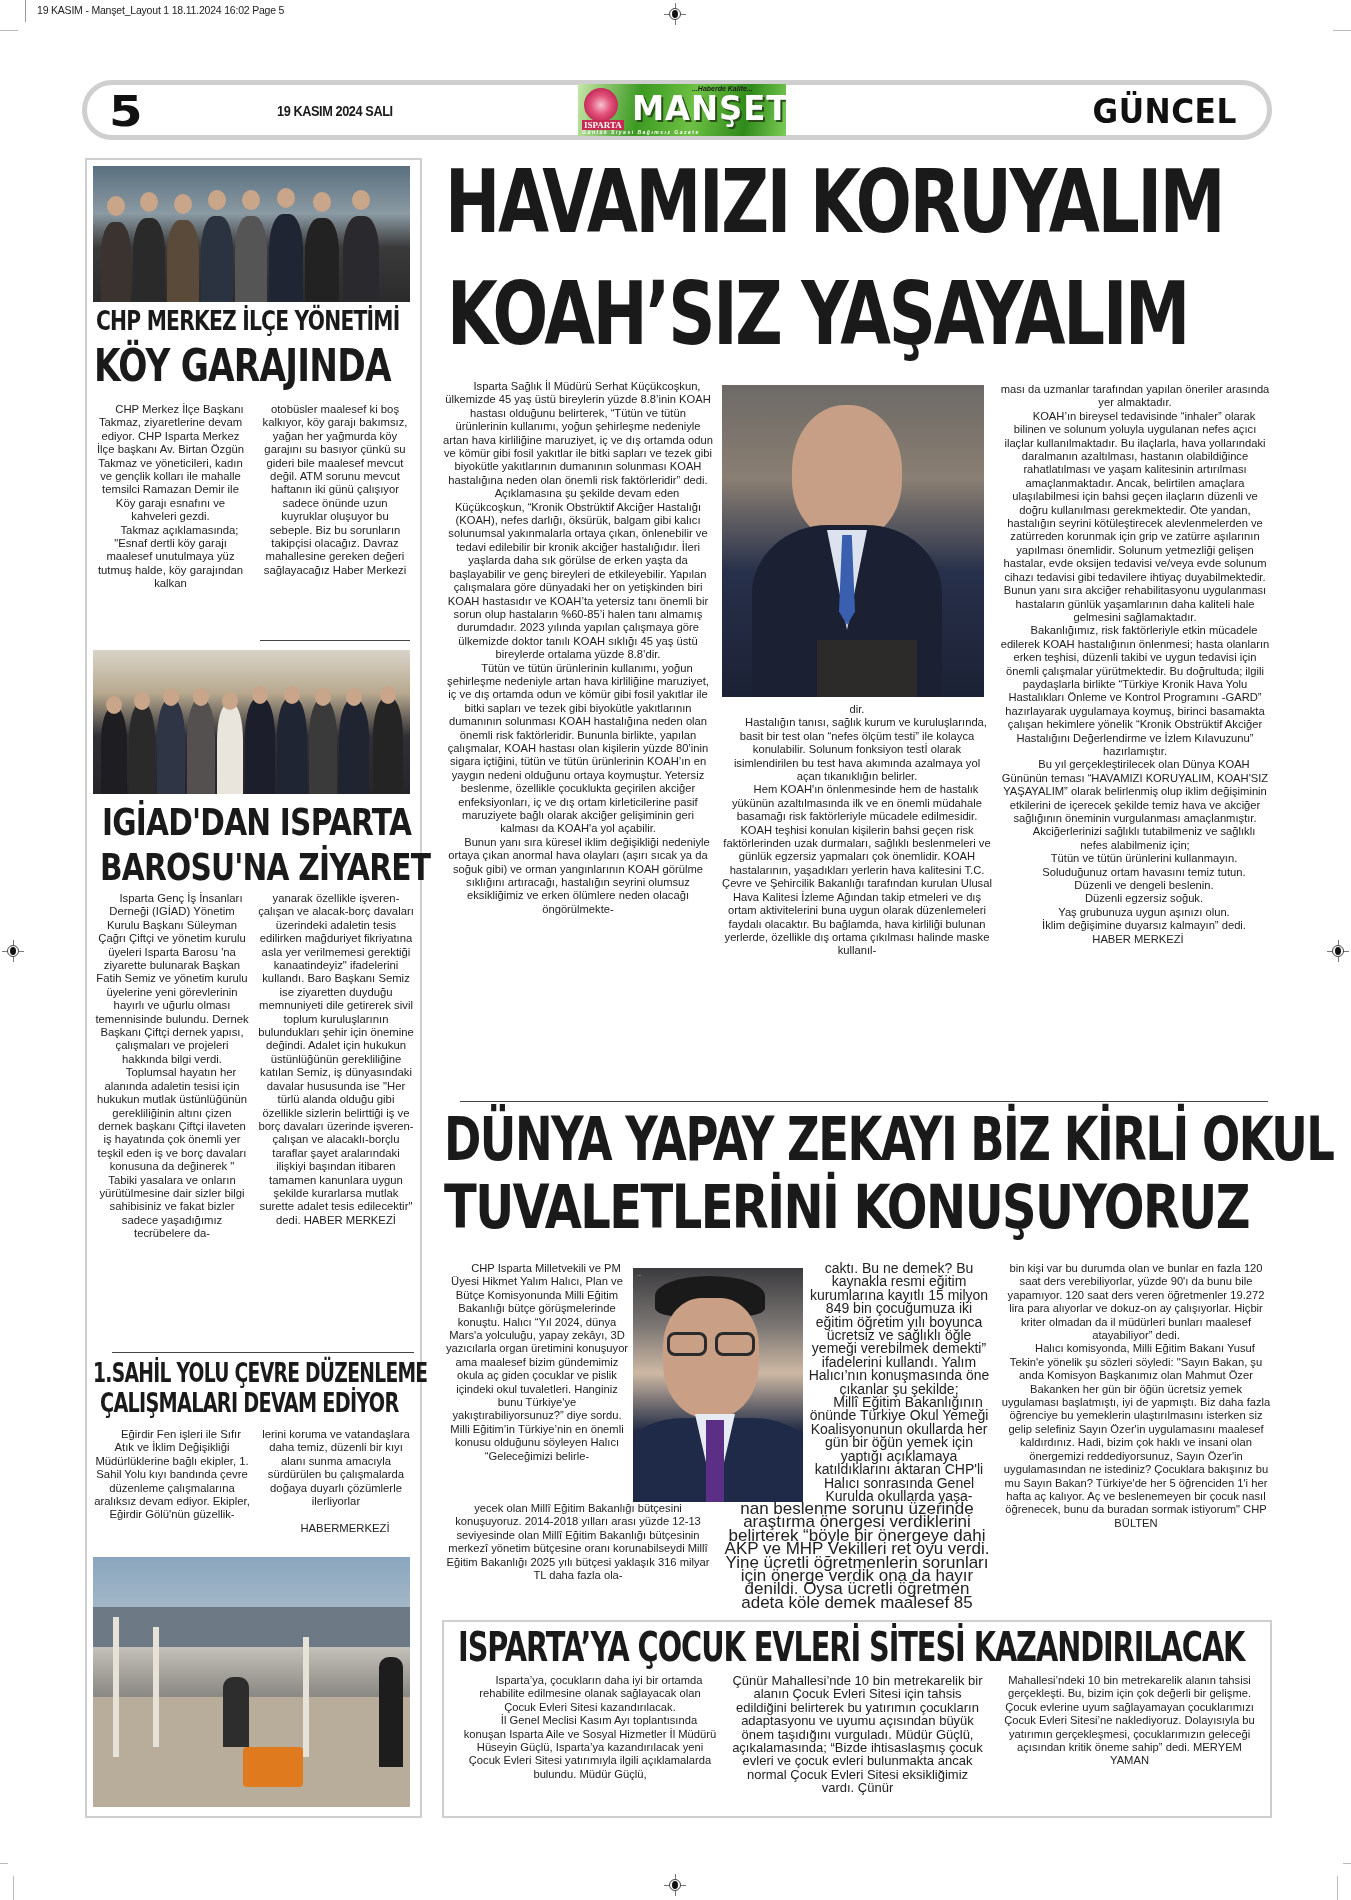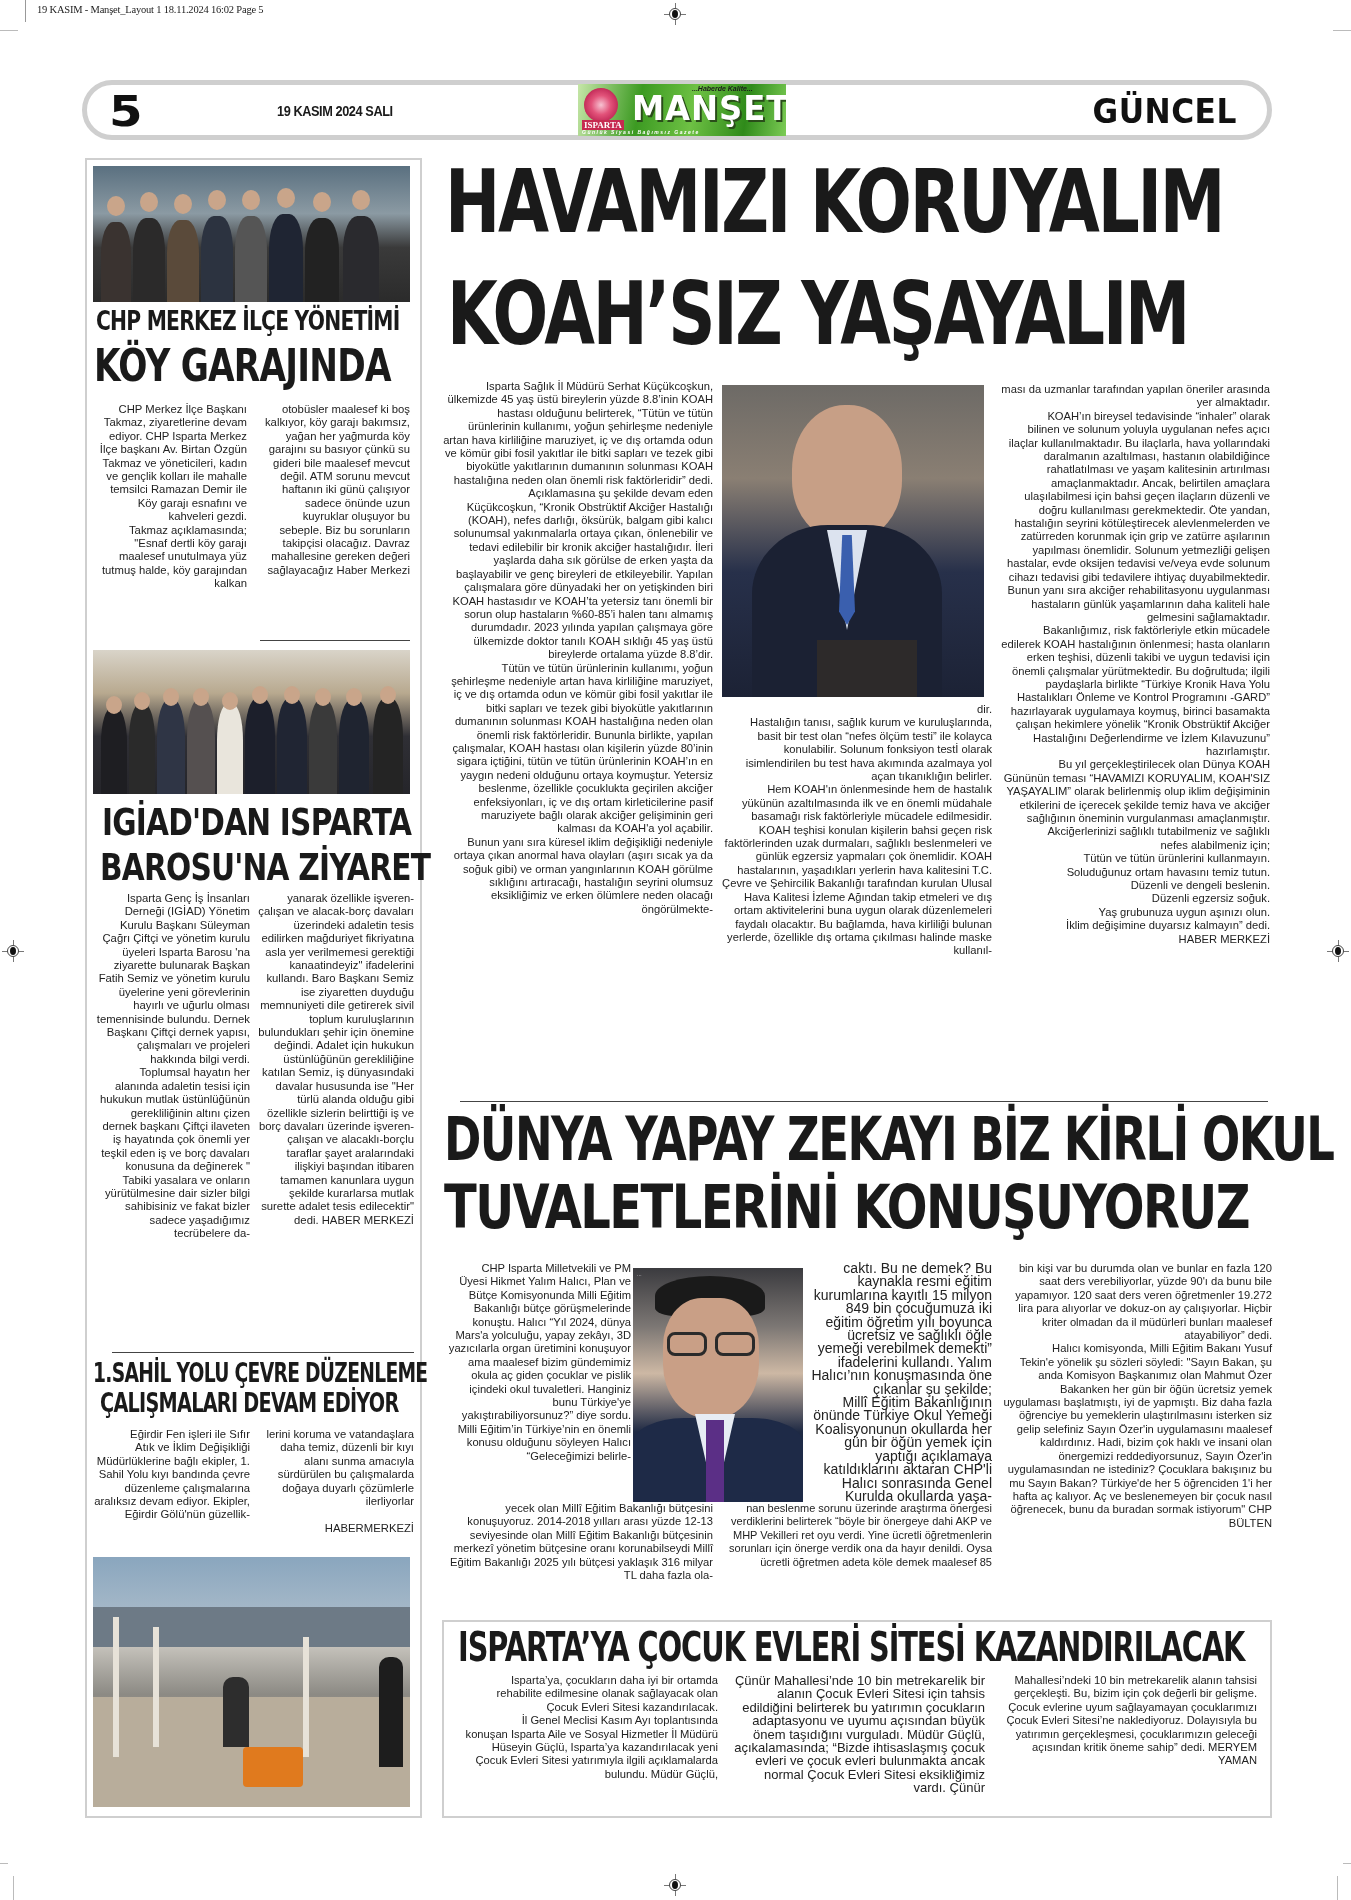--- a/index.html
+++ b/index.html
@@ -1,18 +1,18 @@
 <!DOCTYPE html>
 <html><head>
 <meta charset="utf-8">
 <style>
   *{box-sizing:border-box;margin:0;padding:0}
   html,body{width:1351px;height:1900px;background:#fff;overflow:hidden}
   body{position:relative;font-family:"Liberation Sans",sans-serif;color:#1e1e1e}
-  .slug{position:absolute;left:37px;top:4px;font-size:10.5px;color:#222;font-family:Liberation Serif, serif;letter-spacing:-0.2px}
+  .slug{position:absolute;left:37px;top:4px;font-size:10.5px;color:#222;font-family:Liberation Sans, sans-serif;letter-spacing:-0.2px}
   .slug-bar{position:absolute;left:25px;top:0;width:1px;height:22px;background:#999}
   .crop{position:absolute;background:#bbb}
   .reg{position:absolute;width:22px;height:22px}
   .reg .c{position:absolute;left:5px;top:5px;width:12px;height:12px;border-radius:50%;border:1px solid #444;background:#fff}
   .reg .d{position:absolute;left:8px;top:7px;width:6px;height:8px;border-radius:50%;background:#111}
   .reg .h{position:absolute;left:0;top:10.5px;width:22px;height:1px;background:#777}
   .reg .v{position:absolute;left:10.5px;top:0;width:1px;height:22px;background:#777}
 
   .header{position:absolute;left:82px;top:80px;width:1190px;height:60px;border:5px solid #cfcfcf;border-radius:30px;background:#fff}
   .page-num{position:absolute;left:22px;top:2px;font-family:"DejaVu Sans",sans-serif;font-weight:bold;font-size:42px;color:#111;transform:scaleX(1.15);transform-origin:left}
@@ -29,21 +29,21 @@
   .photo{position:absolute;overflow:hidden}
   .ph-bg1{background:linear-gradient(180deg,#5a7080 0%,#8b9aa3 35%,#3a3a3a 60%,#2b2b2b 100%)}
   .ph-bg2{background:linear-gradient(180deg,#d9d4c9 0%,#b8a98f 30%,#2f2f35 60%,#25252a 100%)}
   .ph-bg3{background:linear-gradient(180deg,#9fb1c2 0%,#c7c4bd 35%,#8c8a84 55%,#b9b2a4 100%)}
   .ph-bg4{background:linear-gradient(180deg,#6d6a66 0%,#8a7f73 30%,#27304a 60%,#1c2235 100%)}
   .ph-bg5{background:linear-gradient(180deg,#3b3b3f 0%,#7c7774 25%,#cdb8a4 45%,#1f2a44 70%,#1a2238 100%)}
   .person{position:absolute;bottom:0;border-radius:40% 40% 0 0;background:#222}
   .head{position:absolute;border-radius:50%;background:#c9a58a}
 
   .hl{font-family:"DejaVu Sans",sans-serif;font-weight:bold;color:#1a1a1a;white-space:nowrap;transform-origin:left top;letter-spacing:-1px}
-  .body{position:absolute;font-family:"Liberation Sans",sans-serif;font-size:11.3px;line-height:13.4px;color:#222;text-align:right}
+  .body{position:absolute;font-family:"Liberation Sans",sans-serif;font-size:11.3px;line-height:13.4px;color:#222;text-align:center}
   .body p{text-indent:18px}
   .body p.ni{text-indent:0}
   .body p.ind2{padding-left:18px;text-indent:0}
   .rule{position:absolute;height:1px;background:#444}
   .box{position:absolute;border:2px solid #cfcfcf}
 </style>
 </head>
 <body>
 
 <div class="slug-bar"></div>
@@ -234,21 +234,21 @@
   <div style="position:absolute;left:62px;top:146px;width:40px;height:88px;background:#e7ecf4;clip-path:polygon(0 0,100% 0,50% 100%)"></div>
   <div style="position:absolute;left:73px;top:152px;width:18px;height:82px;background:#5b2f86"></div>
 </div>
 <div class="body" style="left:443px;top:1502px;width:270px;font-size:11.2px">
   <p class="ni">yecek olan Millî Eğitim Bakanlığı bütçesini konuşuyoruz. 2014-2018 yılları arası yüzde 12-13 seviyesinde olan Millî Eğitim Bakanlığı bütçesinin merkezî yönetim bütçesine oranı korunabilseydi Millî Eğitim Bakanlığı 2025 yılı bütçesi yaklaşık 316 milyar TL daha fazla ola-</p>
 </div>
 <div class="body" style="left:806px;top:1262px;width:186px;font-size:14px">
   <p class="ni">caktı. Bu ne demek? Bu kaynakla resmi eğitim kurumlarına kayıtlı 15 milyon 849 bin çocuğumuza iki eğitim öğretim yılı boyunca ücretsiz ve sağlıklı öğle yemeği verebilmek demekti” ifadelerini kullandı.  Yalım Halıcı’nın konuşmasında öne çıkanlar şu şekilde;</p>
   <p>Millî Eğitim Bakanlığının önünde Türkiye Okul Yemeği Koalisyonunun okullarda her gün bir öğün yemek için yaptığı açıklamaya katıldıklarını aktaran CHP'li Halıcı sonrasında Genel Kurulda okullarda yaşa-</p>
 </div>
-<div class="body" style="left:722px;top:1502px;width:270px;font-size:11px">
+<div class="body" style="left:722px;top:1502px;width:270px;font-size:17px">
   <p class="ni">nan beslenme sorunu üzerinde araştırma önergesi verdiklerini belirterek “böyle bir önergeye dahi AKP ve MHP Vekilleri ret oyu verdi. Yine ücretli öğretmenlerin sorunları için önerge verdik ona da hayır denildi. Oysa ücretli öğretmen adeta köle demek maalesef 85</p>
 </div>
 <div class="body" style="left:1000px;top:1262px;width:272px;font-size:11.2px">
   <p class="ni">bin kişi var bu durumda olan ve bunlar en fazla 120 saat ders verebiliyorlar, yüzde 90'ı da bunu bile yapamıyor. 120 saat ders veren öğretmenler 19.272 lira para alıyorlar ve dokuz-on ay çalışıyorlar. Hiçbir kriter olmadan da il müdürleri bunları maalesef atayabiliyor” dedi.</p>
   <p>Halıcı komisyonda, Milli Eğitim Bakanı Yusuf Tekin'e yönelik şu sözleri söyledi: "Sayın Bakan, şu anda Komisyon Başkanımız olan Mahmut Özer Bakanken her gün bir öğün ücretsiz yemek uygulaması başlatmıştı, iyi de yapmıştı. Biz daha fazla öğrenciye bu yemeklerin ulaştırılmasını isterken siz gelip selefiniz Sayın Özer'in uygulamasını maalesef kaldırdınız. Hadi, bizim çok haklı ve insani olan önergemizi reddediyorsunuz, Sayın Özer'in uygulamasından ne istediniz? Çocuklara bakışınız bu mu Sayın Bakan? Türkiye'de her 5 öğrenciden 1'i her hafta aç kalıyor. Aç ve beslenemeyen bir çocuk nasıl öğrenecek, bunu da buradan sormak istiyorum" CHP BÜLTEN</p>
 </div>
 
 <div class="box" style="left:442px;top:1620px;width:830px;height:198px"></div>
 <div class="hl" style="position:absolute;left:458px;top:1624px;font-size:40px;letter-spacing:-1.5px;transform:scaleX(0.72)">ISPARTA’YA ÇOCUK EVLERİ SİTESİ KAZANDIRILACAK</div>
 <div class="body" style="left:462px;top:1674px;width:256px;font-size:11.2px">

